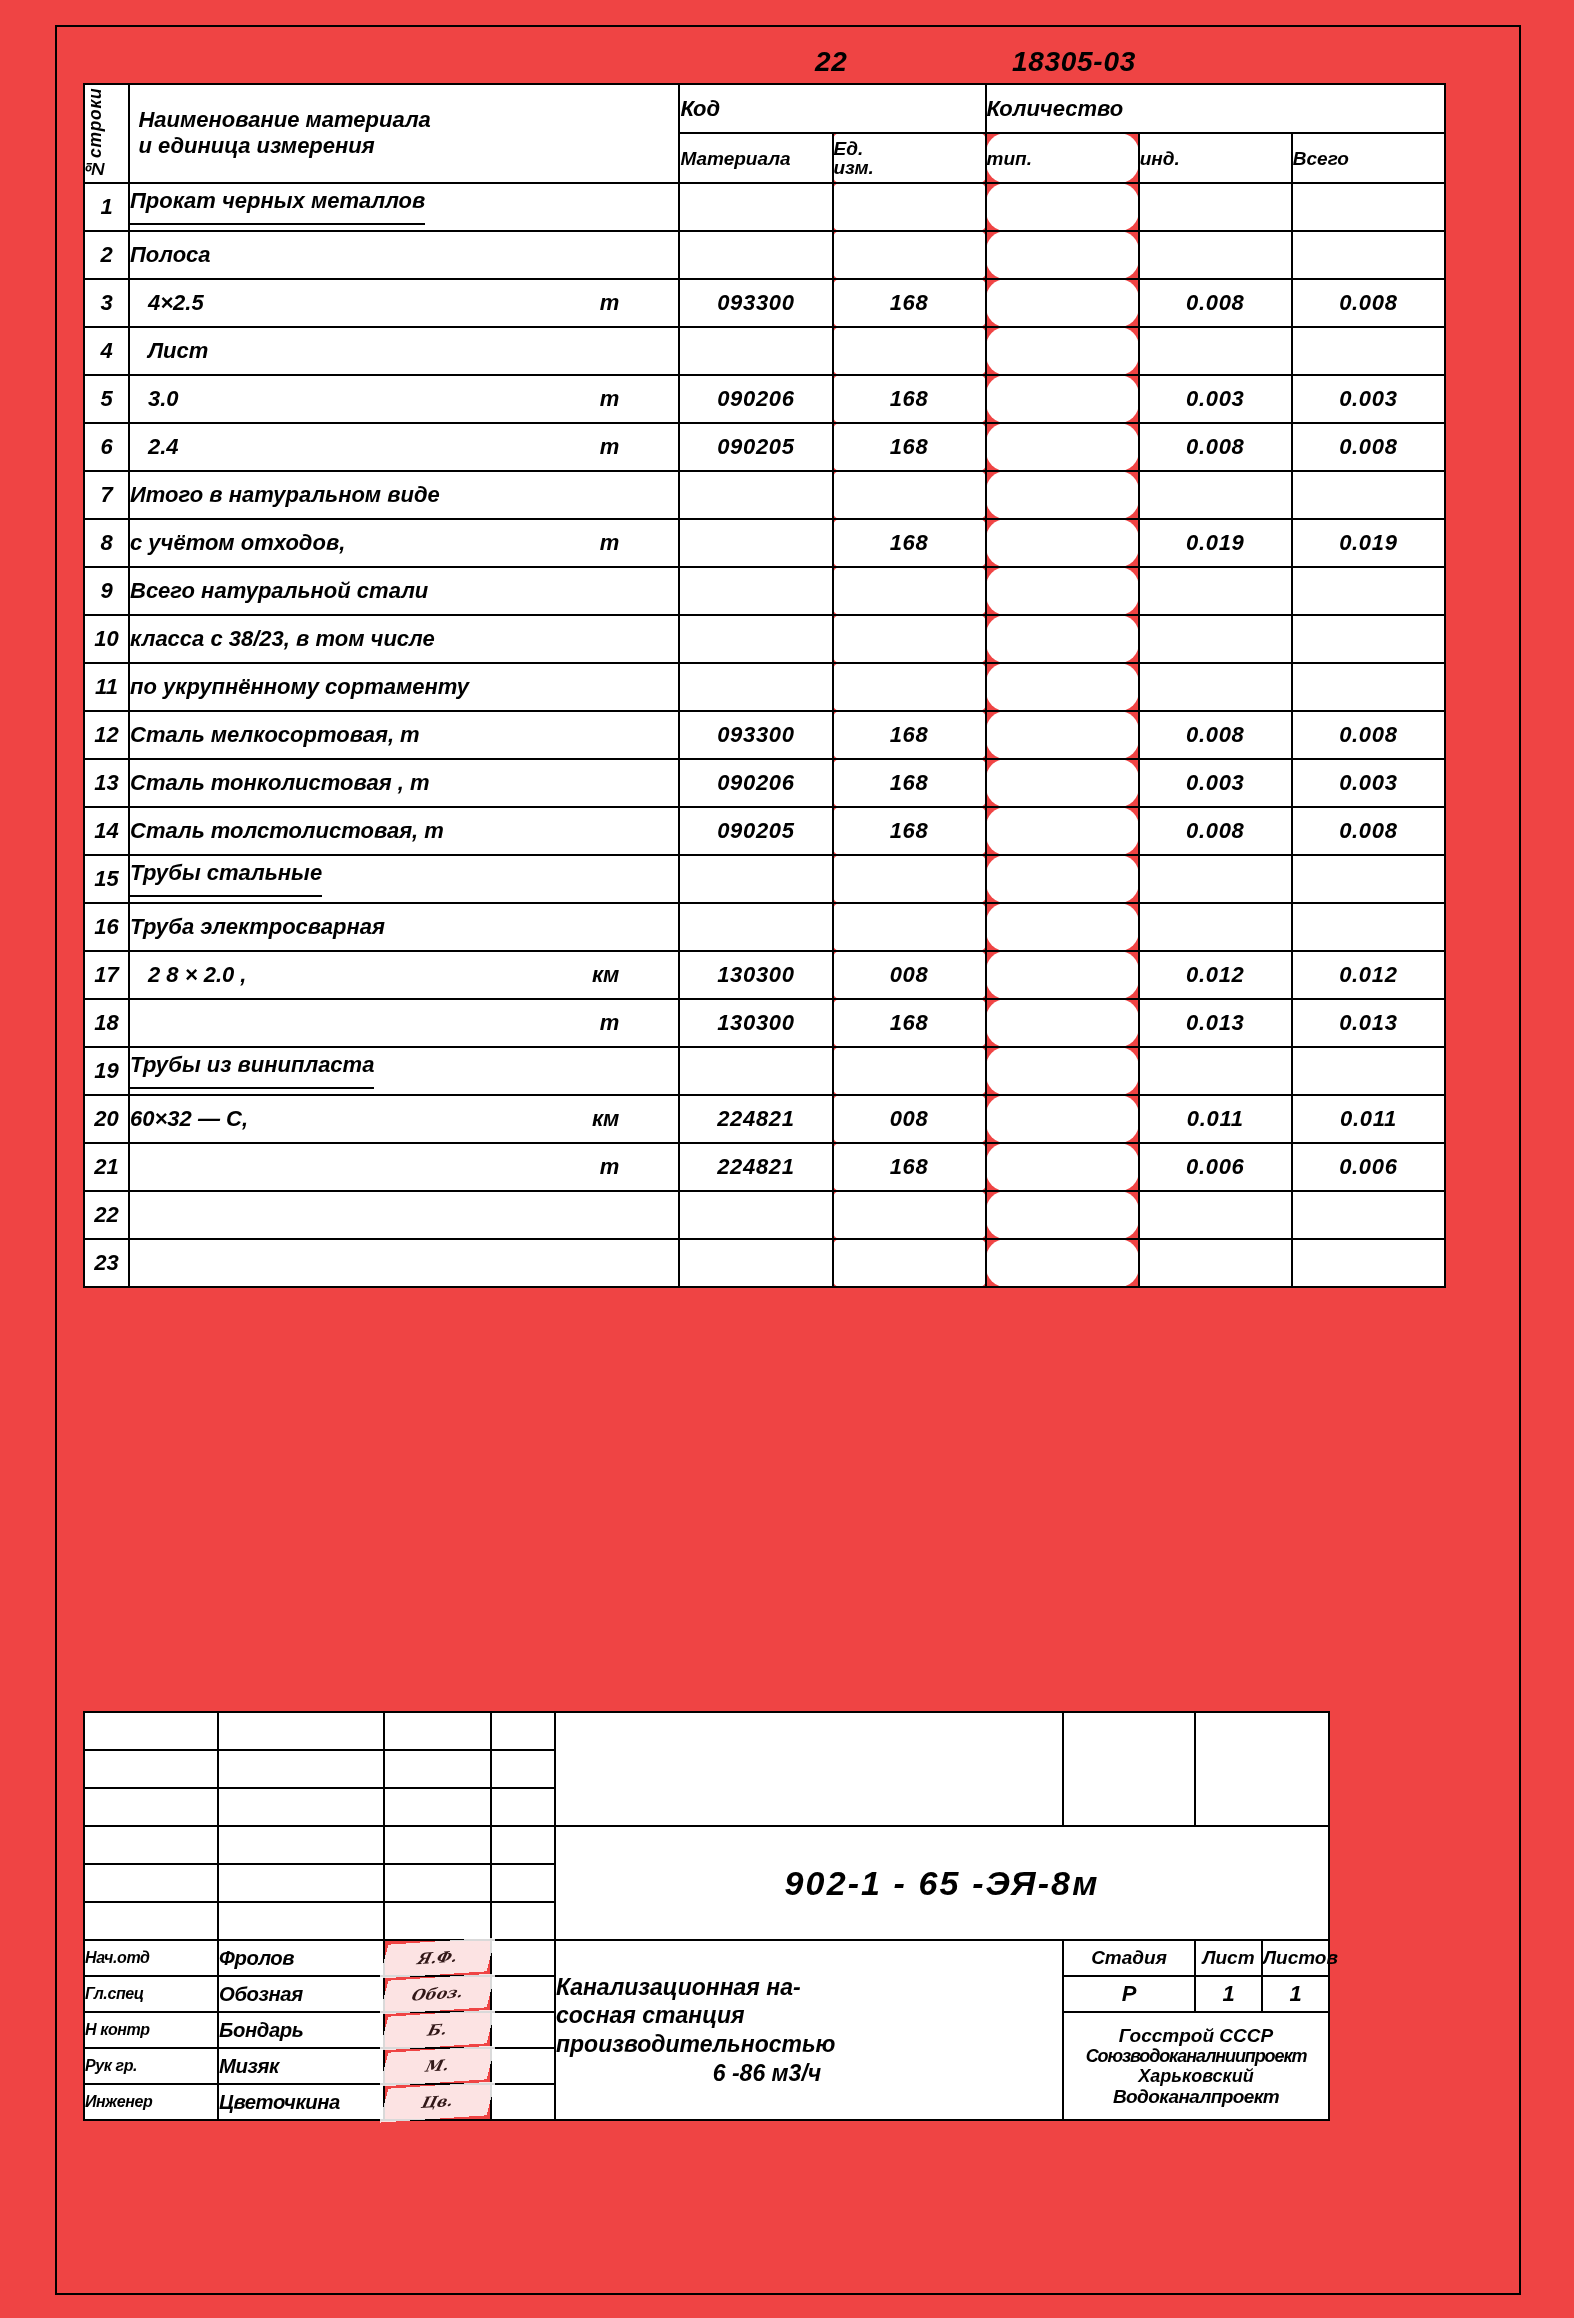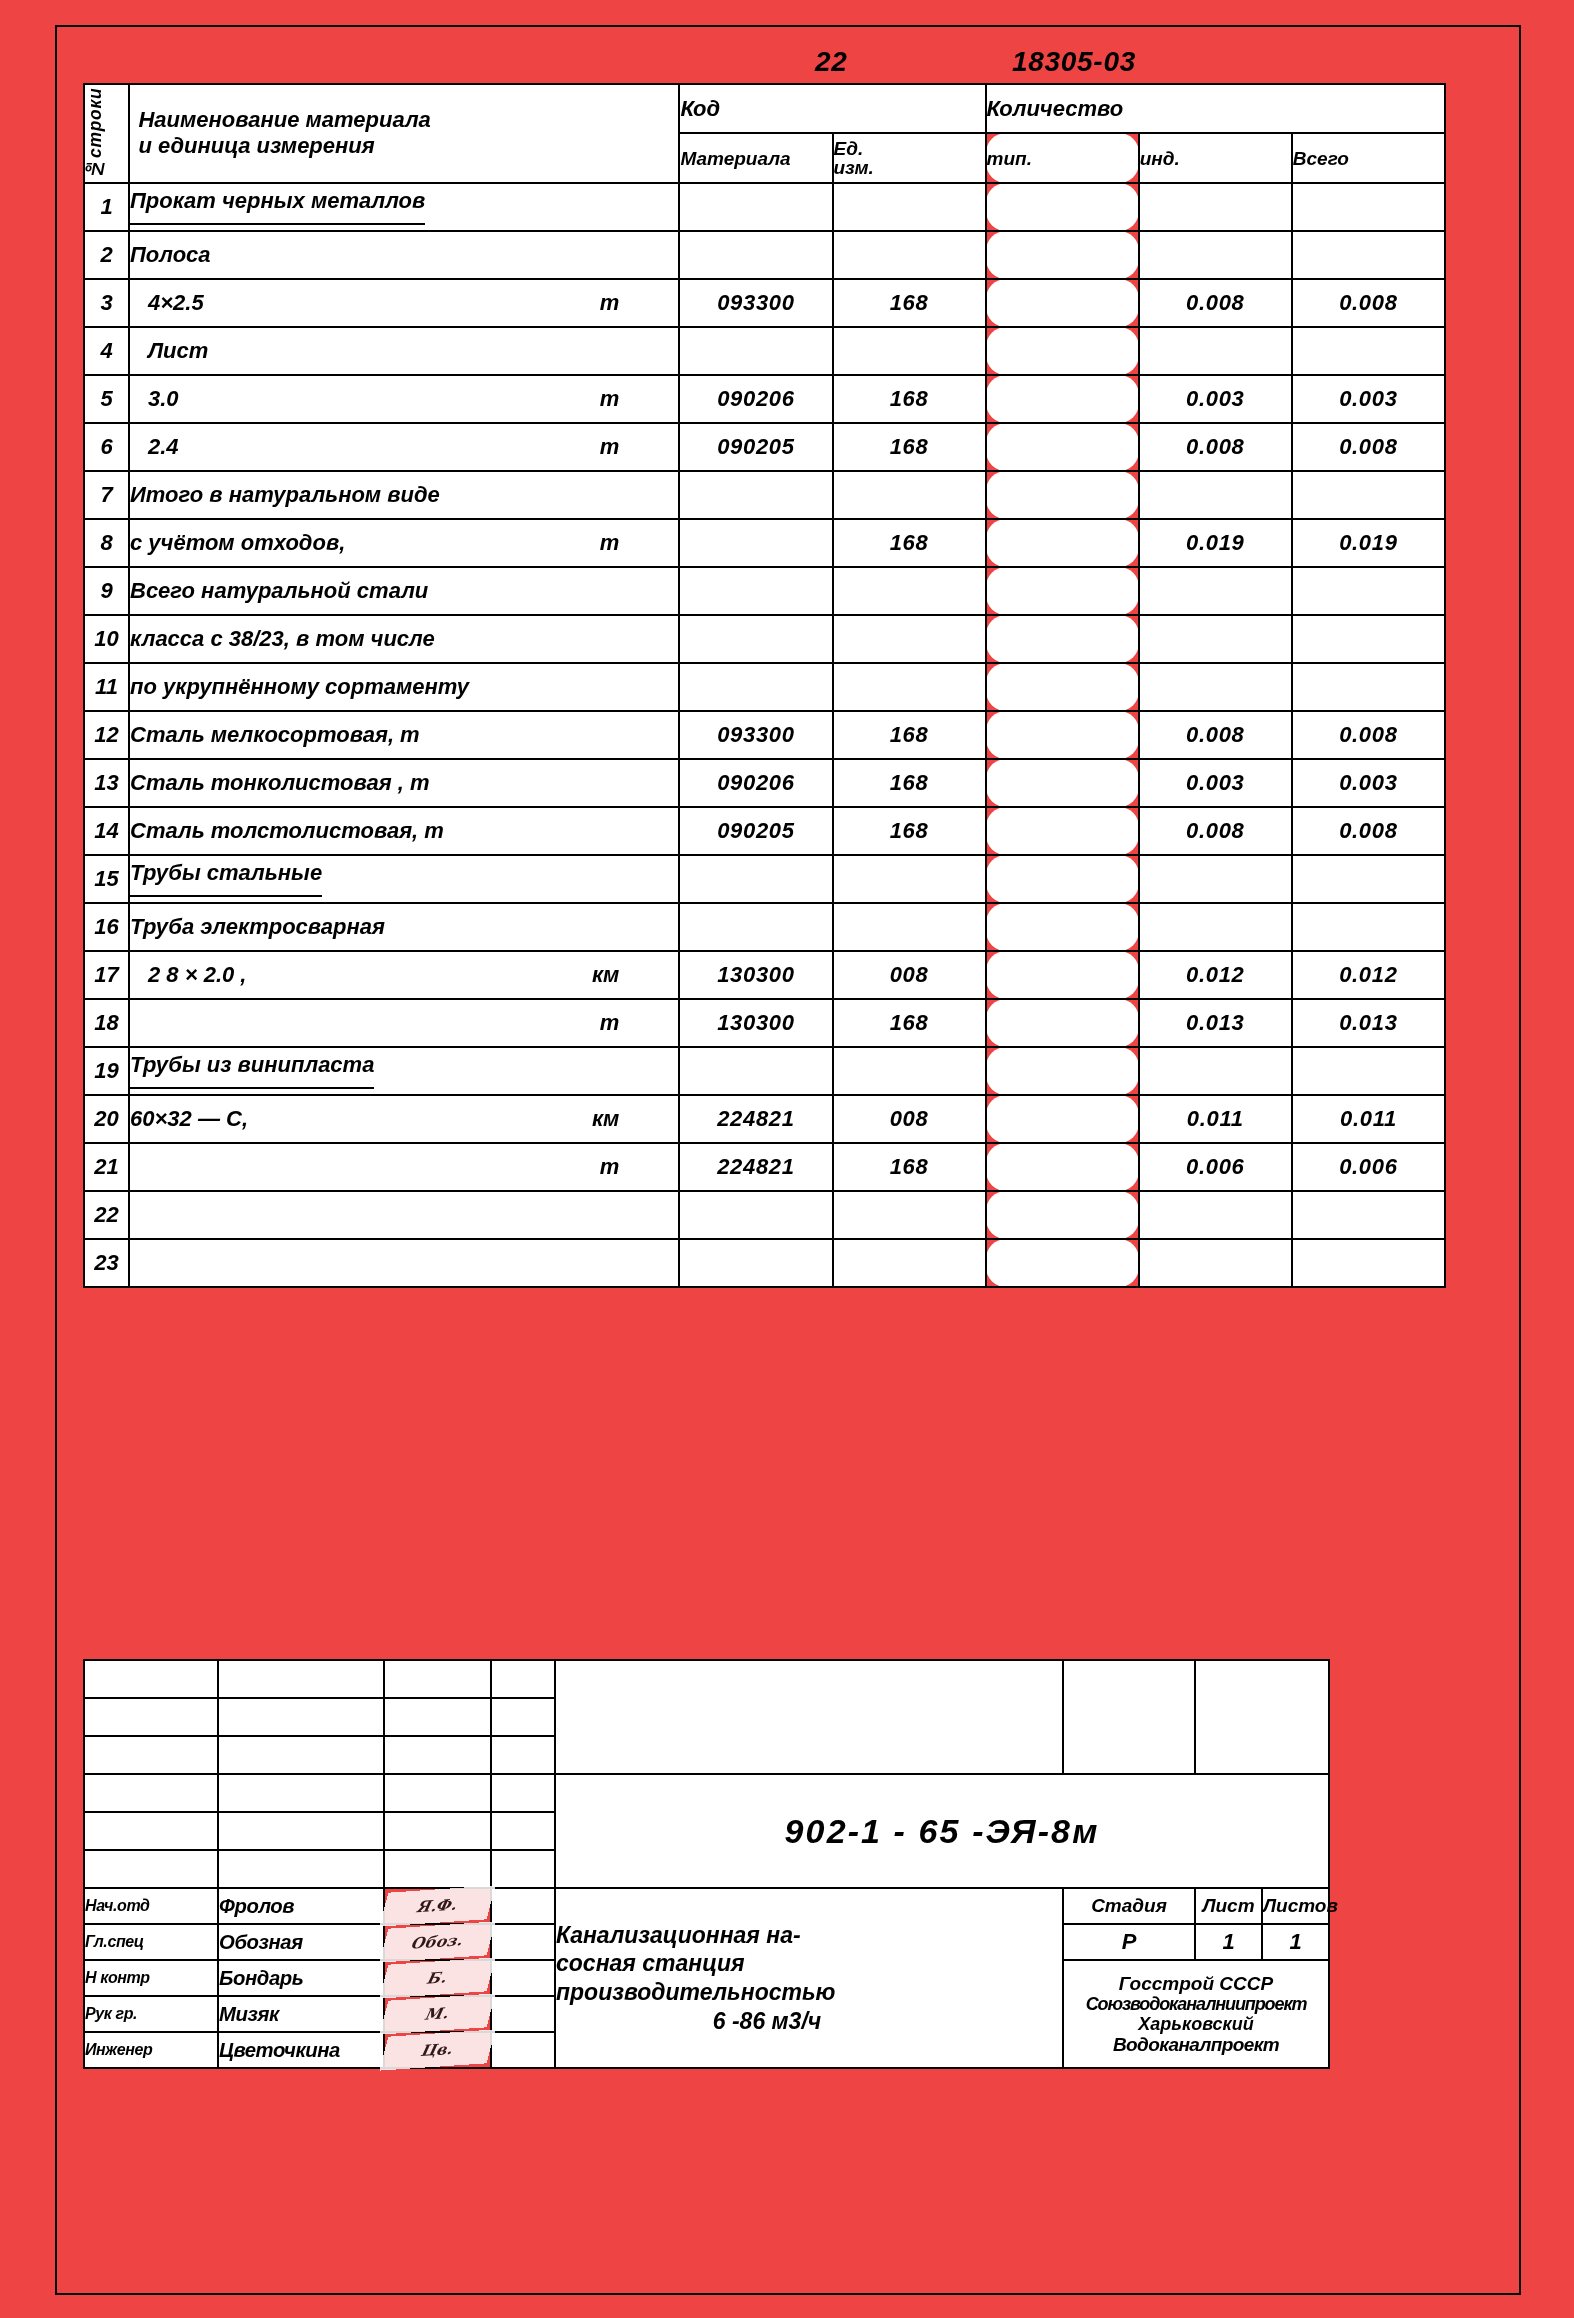--- a/index.html
+++ b/index.html
@@ -86,21 +86,21 @@
     writing-mode: vertical-rl;
     transform: rotate(180deg);
     text-align: center;
     font-size: 17.5px;
     letter-spacing: 0.7px;
     white-space: nowrap;
     padding: 2.8px 0;
   }
   .col-name   { width: 540px; }
   .col-mat    { width: 217px; }
-  .col-unit   { width: 69px;  }
+  .col-unit   { width: 69px; border-radius: 7px;  }
   .col-tip    { width: 112px; border-radius: 20px; }
   .col-ind    { width: 123px; }
   .col-total  { width: 126px; }
 
   .row-body td { height: 46px; }
   .cell-name {
     padding-left: 7px;
     white-space: nowrap;
     position: relative;
   }
@@ -118,21 +118,21 @@
   }
   .cell-num {
     text-align: center;
     letter-spacing: 0.7px;
   }
 
   
   .stamp {
     position: absolute;
     left: 83px;
-    top: 1659px;
+    top: 1711px;
     width: 1146px;
     border-collapse: collapse;
     table-layout: fixed;
   }
   .stamp td {
     border: 2.1px solid #000;
     padding: 0;
     font-weight: bold;
     font-style: italic;
     background: #fff;

